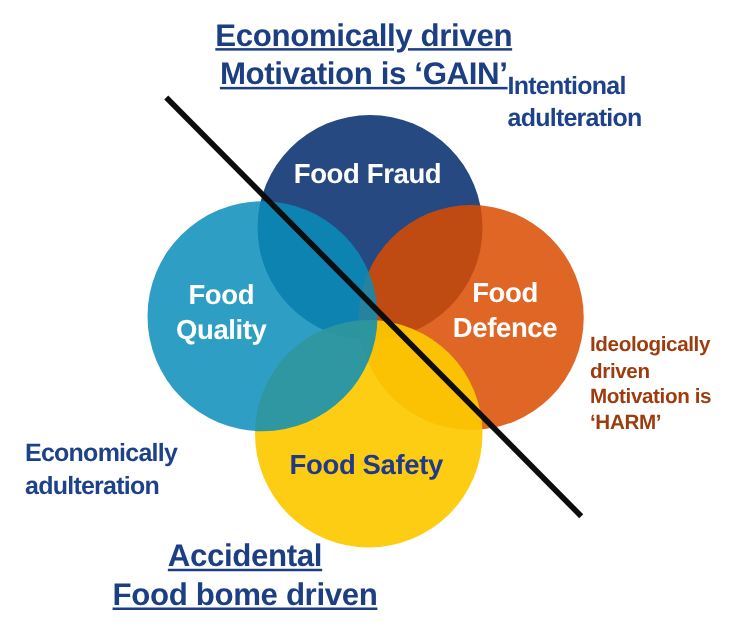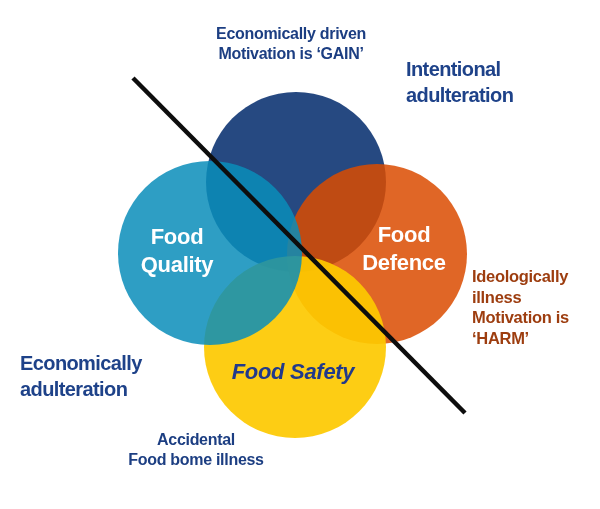--- a/index.html
+++ b/index.html
@@ -13,56 +13,57 @@
   }
   .stage svg { position: absolute; left: 0; top: 0; }
   .label {
     position: absolute;
     font-weight: 700;
     white-space: pre-line;
     letter-spacing: -0.3px;
   }
   .centered { transform: translate(-50%, -50%); text-align: center; }
   .circle-label { font-size: 22px; line-height: 1.25; }
-  .small-note { font-size: 16px; line-height: 1.22; }
+  .small-note { font-size: 25px; line-height: 1.22; text-decoration: underline; }
   .side-note { font-size: 16.5px; line-height: 1.25; text-align: left; }
   .big-heading { font-size: 20px; line-height: 1.32; letter-spacing: -0.6px; text-align: left; }
 </style>
 </head>
 <body>
 
 <div class="stage">
 
   <svg width="600" height="509" viewBox="0 0 600 509">
     <circle cx="296" cy="182" r="90" fill-opacity="0.85" fill="#00296b"></circle>
     <circle cx="377" cy="254" r="90" fill-opacity="0.85" fill="#db4b00"></circle>
     <circle cx="295" cy="347" r="91" fill-opacity="0.92" fill="#fdc900"></circle>
     <circle cx="210" cy="253" r="92" fill-opacity="0.85" fill="#098dba"></circle>
     <line x1="133" y1="78" x2="465" y2="413" stroke-width="4.5" stroke="#0d0d0d"></line>
   </svg>
 
+  <div class="label circle-label centered" style="left: 294px; top: 139px; color: rgb(255, 255, 255);">Food Fraud</div>
 
   <div class="label circle-label centered" style="left: 177px; top: 250px; color: rgb(255, 255, 255);">Food
 Quality</div>
 
   <div class="label circle-label centered" style="left: 404px; top: 248px; color: rgb(255, 255, 255);">Food
 Defence</div>
 
-  <div class="label circle-label centered" style="left: 293px; top: 372px; color: rgb(33, 57, 139); font-style: italic;">Food Safety</div>
+  <div class="label circle-label centered" style="left: 293px; top: 372px; color: rgb(33, 57, 139);">Food Safety</div>
 
   <div class="label small-note centered" style="left: 291px; top: 44px; color: rgb(28, 62, 130);">Economically driven
 Motivation is ‘GAIN’</div>
 
   <div class="label big-heading" style="left: 406px; top: 56px; color: rgb(30, 66, 137);">Intentional
 adulteration</div>
 
   <div class="label side-note" style="left: 472px; top: 266px; color: rgb(157, 61, 15);">Ideologically
-illness
+driven
 Motivation is
 ‘HARM’</div>
 
   <div class="label big-heading" style="left: 20px; top: 350px; color: rgb(30, 66, 137);">Economically
 adulteration</div>
 
   <div class="label small-note" style="left: 196px; top: 430px; transform: translate(-50%, 0px); text-align: center; color: rgb(28, 62, 130);">Accidental
-Food bome illness</div>
+Food bome driven</div>
 
 </div>
 
 </body></html>

